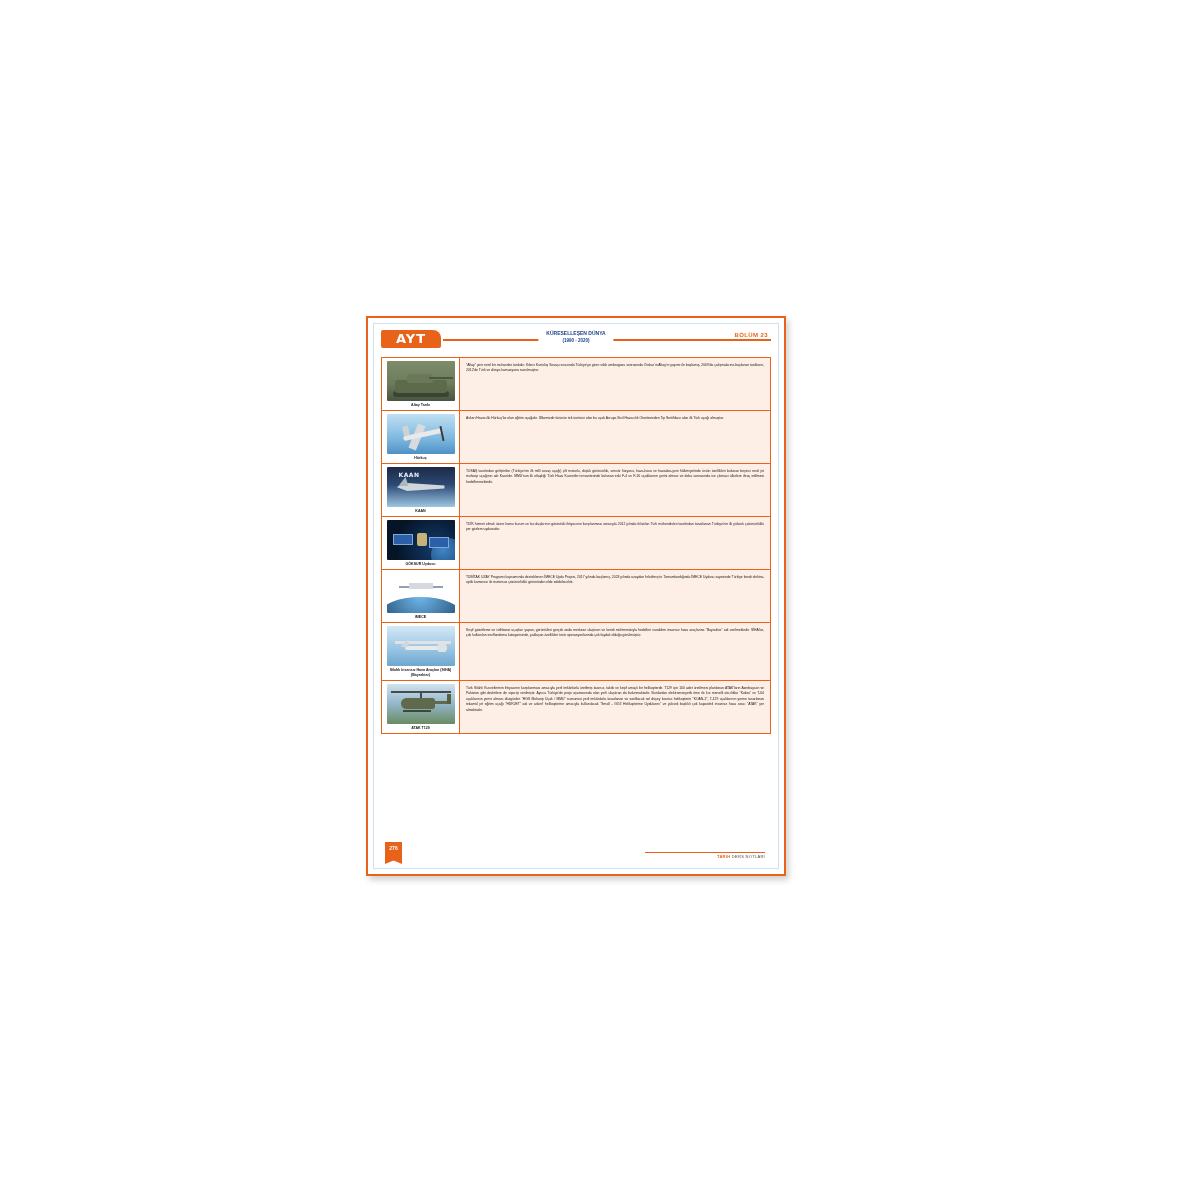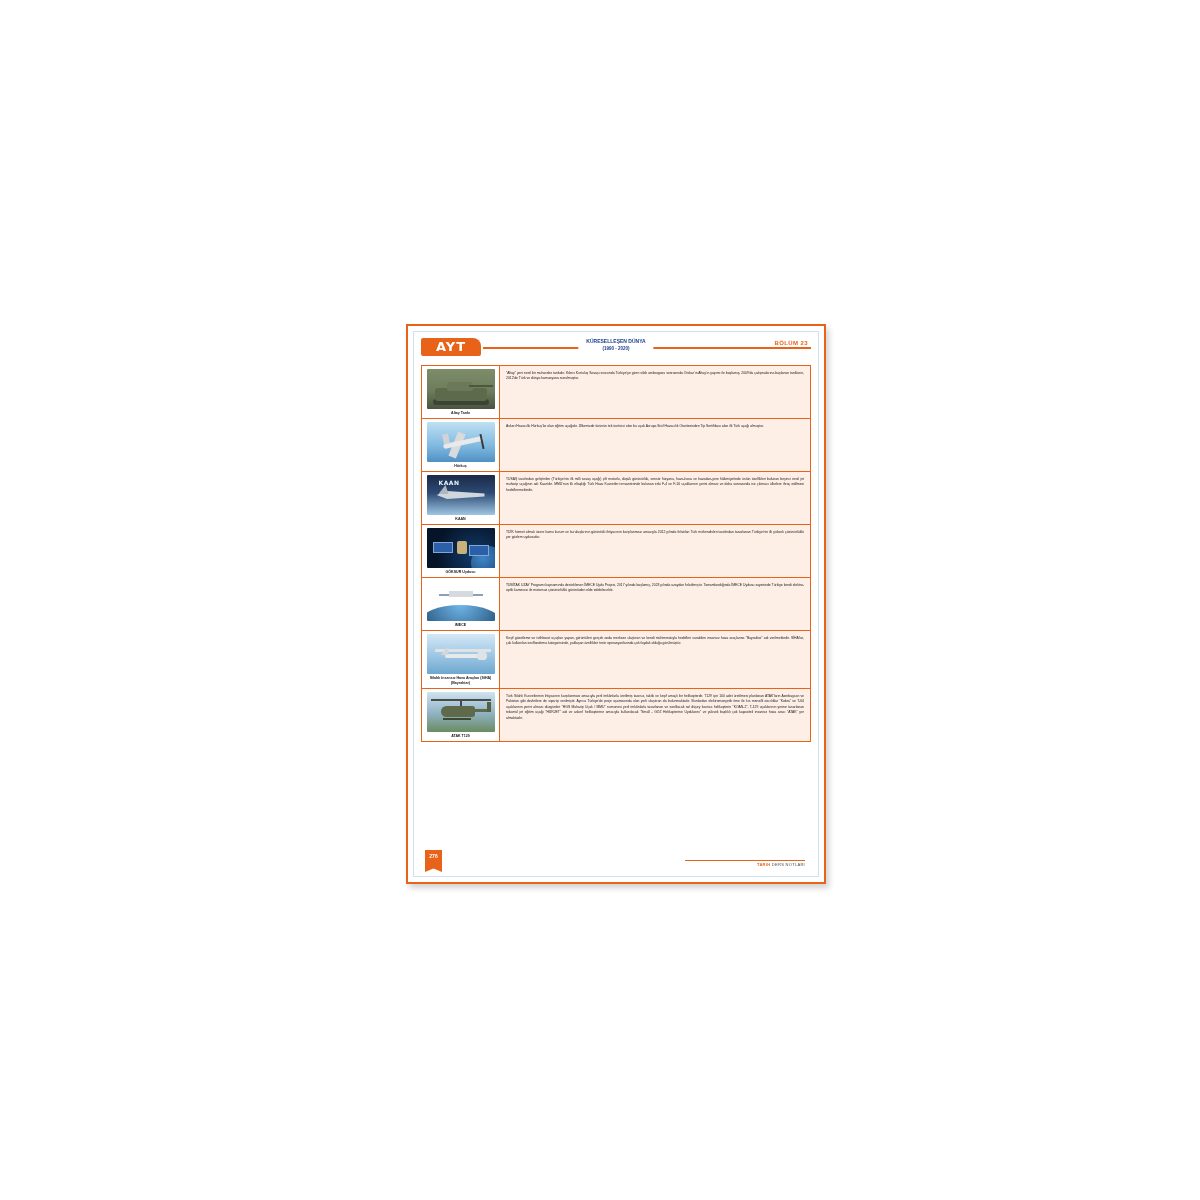--- a/index.html
+++ b/index.html
@@ -6,29 +6,28 @@
     margin: 0;
     padding: 0;
     background: #ffffff;
     width: 1200px;
     height: 1200px;
     font-family: "Liberation Sans", sans-serif;
   }
 
   .page-wrap {
     position: absolute;
-    left: 406px;
+    left: 366px;
     top: 316px;
     width: 420px;
     height: 560px;
     background: #ffffff;
     border: 2px solid #e8621a;
     box-sizing: border-box;
     box-shadow: 3px 4px 6px rgba(0,0,0,0.18);
-    margin-top: 8px;
   }
 
   .inner-frame {
     position: absolute;
     left: 5px;
     top: 5px;
     right: 5px;
     bottom: 5px;
     border: 1px solid #cfe0ef;
     box-sizing: border-box;

